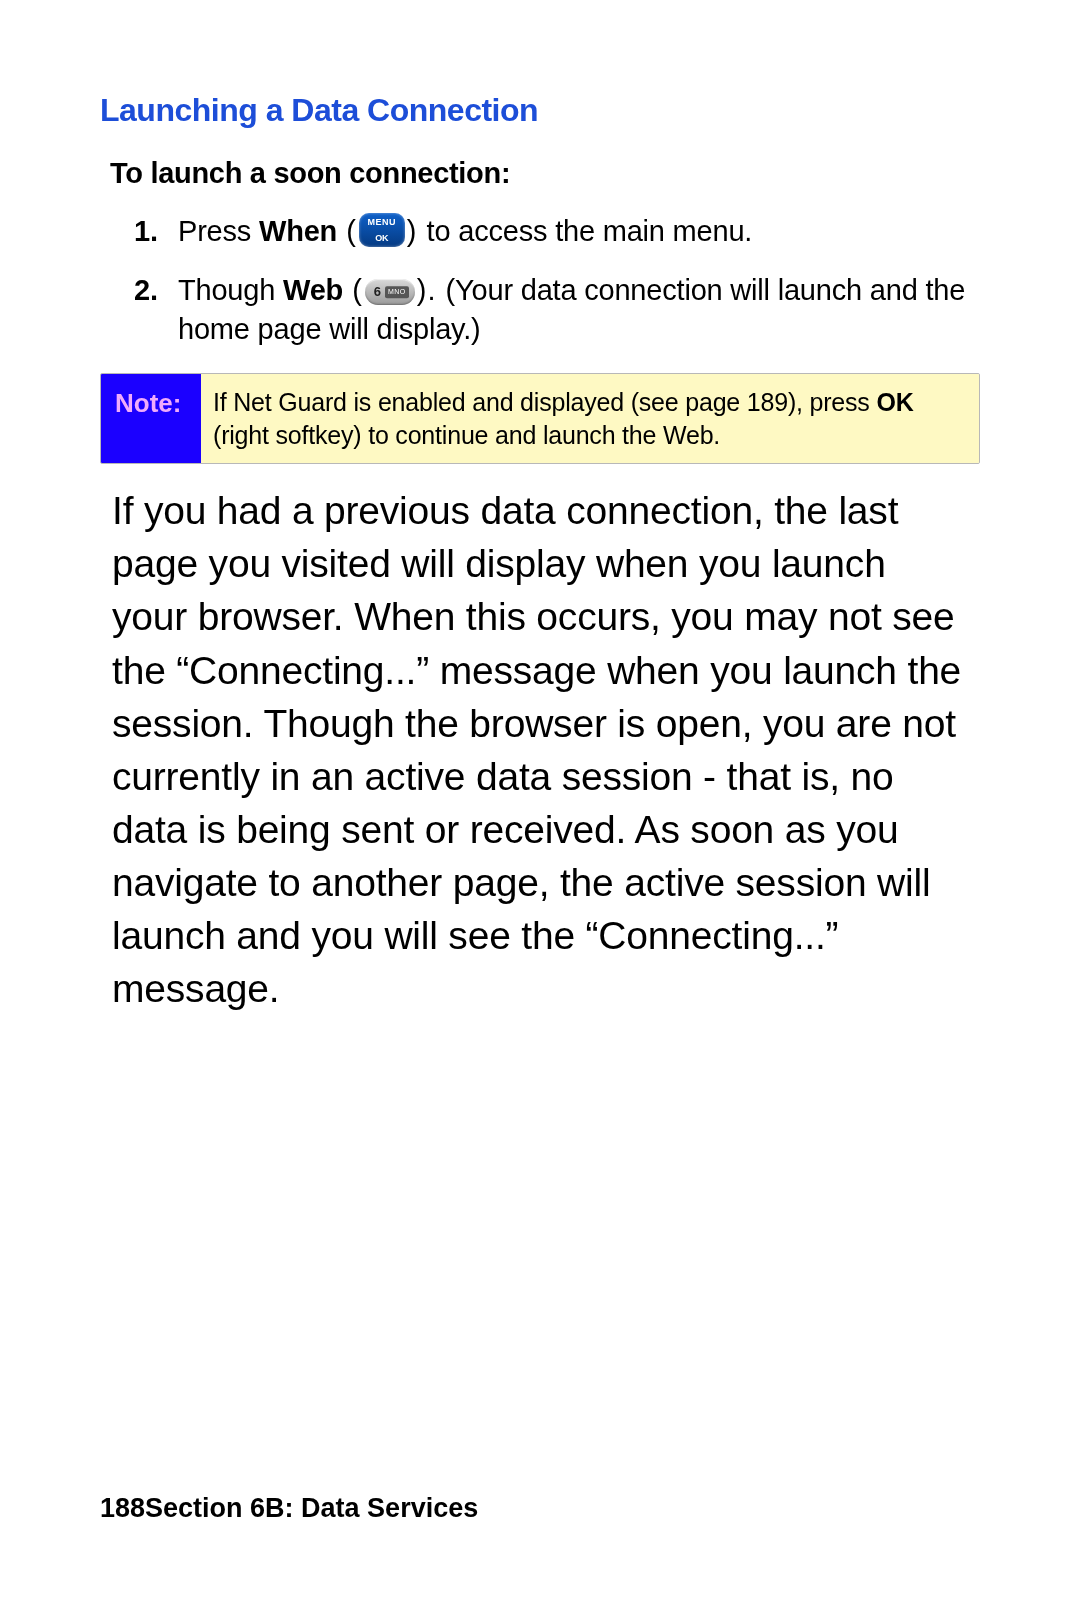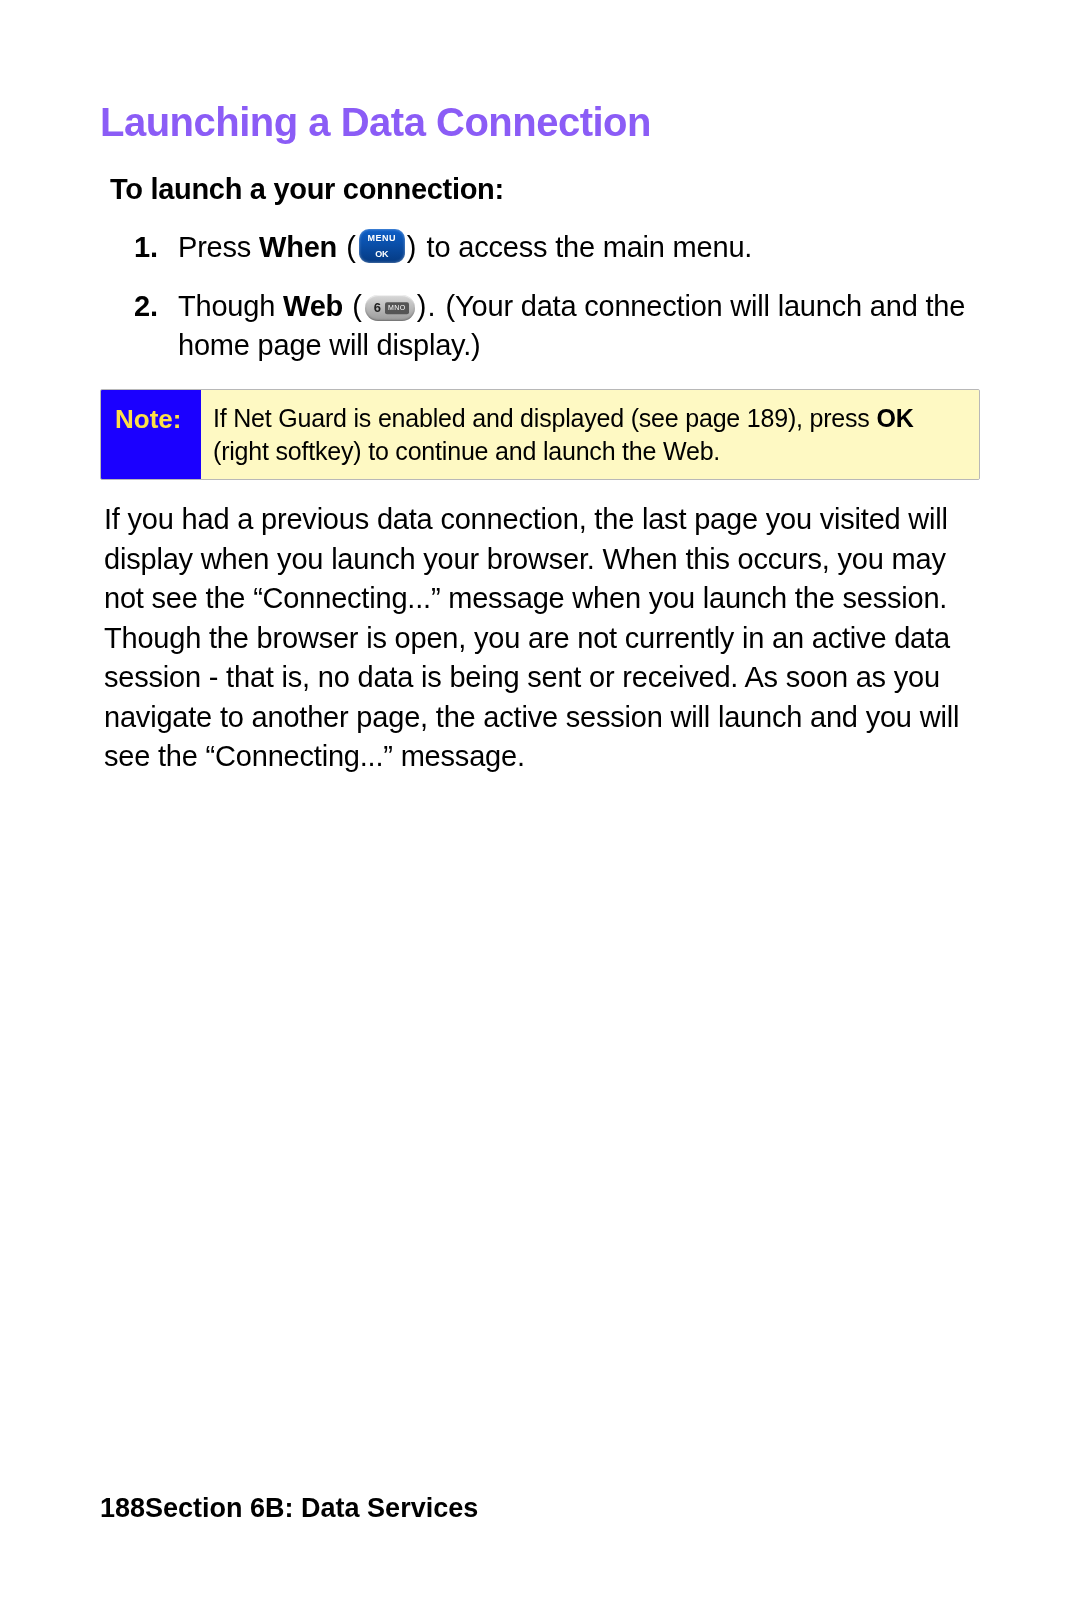--- a/index.html
+++ b/index.html
@@ -12,24 +12,24 @@
     color: #000000;
   }
   .page {
     position: relative;
     width: 1080px;
     height: 1620px;
     box-sizing: border-box;
     padding: 84px 100px 0 100px;
   }
   h1.title {
-    margin: 16px 0 28px 0;
-    font-size: 40px;
+    margin: 8px 0 28px 0;
+    font-size: 32px;
     font-weight: 700;
-    color: #8b5cf6;
+    color: #1d4ed8;
     letter-spacing: -0.5px;
   }
   .intro {
     margin: 0 0 22px 10px;
     font-size: 29px;
     font-weight: 700;
     color: #000;
     letter-spacing: -0.3px;
   }
   ol.steps {
@@ -119,61 +119,61 @@
   .note-box {
     display: flex;
     border: 1px solid #b8b8b8;
     border-radius: 2px;
     margin: 10px 0 20px 0;
     overflow: hidden;
     background: #eaeaea;
   }
   .note-label {
     background: #1b00ff;
-    color: #fde047;
+    color: #f0abfc;
     font-weight: 700;
     font-size: 26px;
     padding: 14px 14px;
     min-width: 72px;
     text-align: left;
     display: flex;
     align-items: flex-start;
   }
   .note-body {
     flex: 1;
     padding: 12px 16px 12px 12px;
     font-size: 25px;
     line-height: 1.3;
     letter-spacing: -0.2px;
     background: #fef9c3;
   }
   .body-para {
-    margin: 4px;
-    font-size: 29px;
+    margin: 12px;
+    font-size: 39px;
     line-height: 1.36;
     letter-spacing: -0.2px;
   }
   .footer {
     position: absolute;
     bottom: 96px;
     left: 100px;
     right: 100px;
     display: flex;
     font-size: 27px;
     font-weight: 700;
   }
 </style>
 </head>
 <body>
 
 <div class="page">
 
   <h1 class="title">Launching a Data Connection</h1>
 
-  <p class="intro">To launch a your connection:</p>
+  <p class="intro">To launch a soon connection:</p>
 
   <ol class="steps">
     <li>
       <span>Press </span><span class="b">When</span><span class="parens"> (</span><span class="key-menu"></span><span class="parens">) </span><span>to access the main menu.</span>
     </li>
     <li>
       <span>Though </span><span class="b">Web</span><span class="parens"> (</span><span class="key-6"></span><span class="parens">). </span><span>(Your data connection will launch and the home page will display.)</span>
     </li>
   </ol>
 

